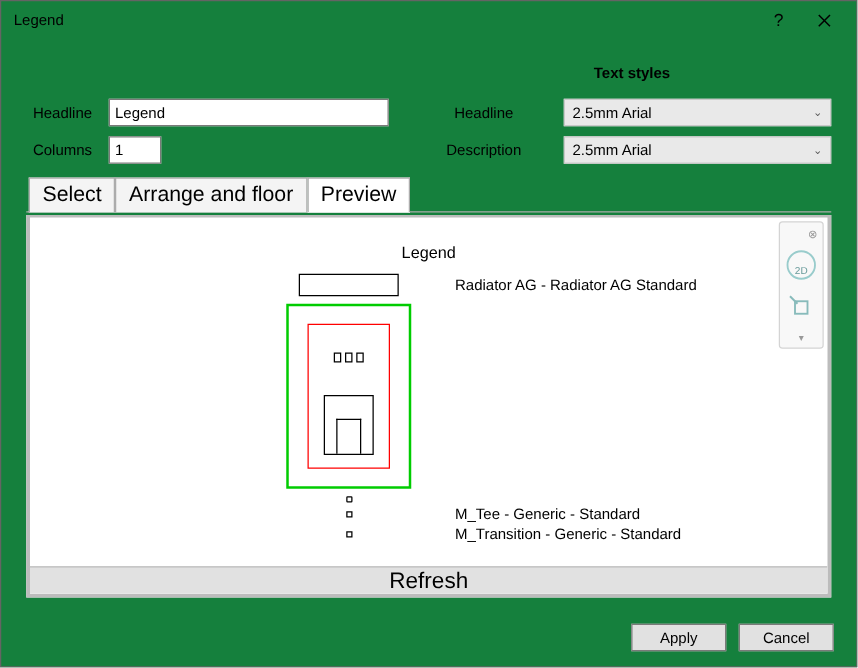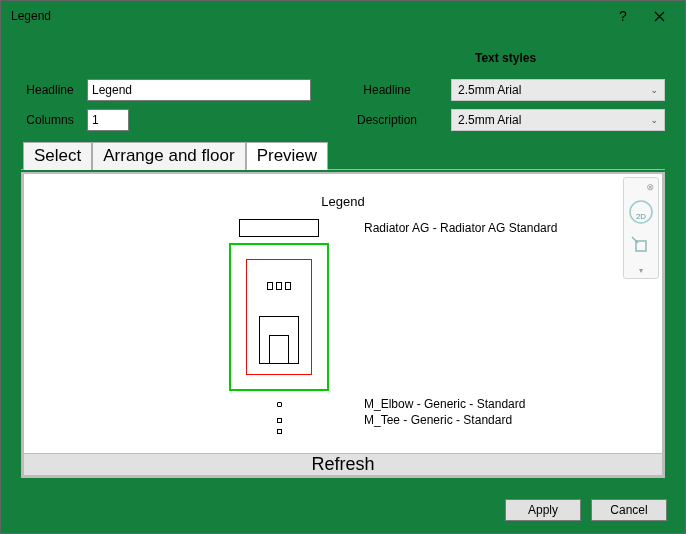--- a/index.html
+++ b/index.html
@@ -150,32 +150,32 @@
                     </div>
                 </div>
               </div>
             </div>
           </div>
 
           <div class="legend-row" style="margin-bottom:2px">
             <div class="symbol-cell">
                 <div class="tiny-sym" style="border-radius:1px"></div>
               </div>
-            <div class="label-text">M_Elbow - Generic - Standard</div>
           </div>
           <div class="legend-row" style="margin-bottom:2px">
             <div class="symbol-cell">
                 <div class="tiny-sym"></div>
               </div>
             <div class="label-text">M_Tee - Generic - Standard</div>
           </div>
           <div class="legend-row" style="margin-bottom:2px">
             <div class="symbol-cell">
                 <div class="tiny-sym"></div>
               </div>
+            <div class="label-text">M_Transition - Generic - Standard</div>
           </div>
         </div>
       </div>
       <div class="refresh-btn">Refresh</div>
     </div>
   </div>
 
   <div class="footer">
     <div class="btn">Apply</div>
     <div class="btn">Cancel</div>

